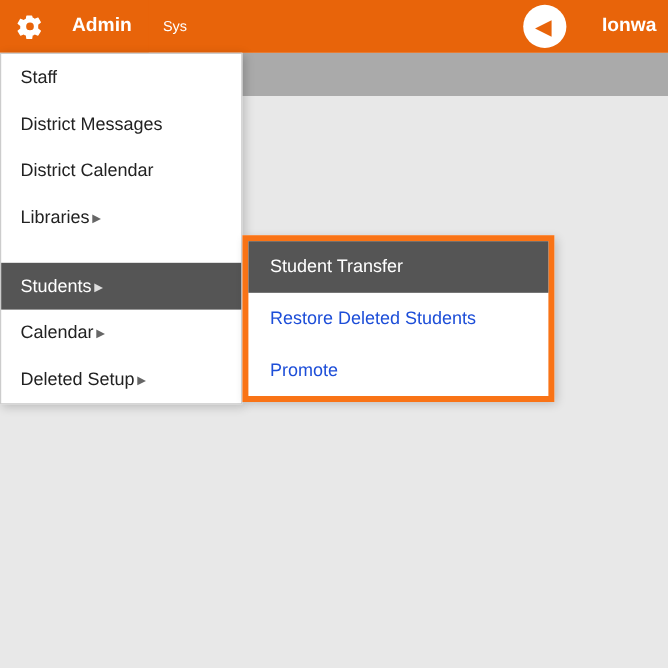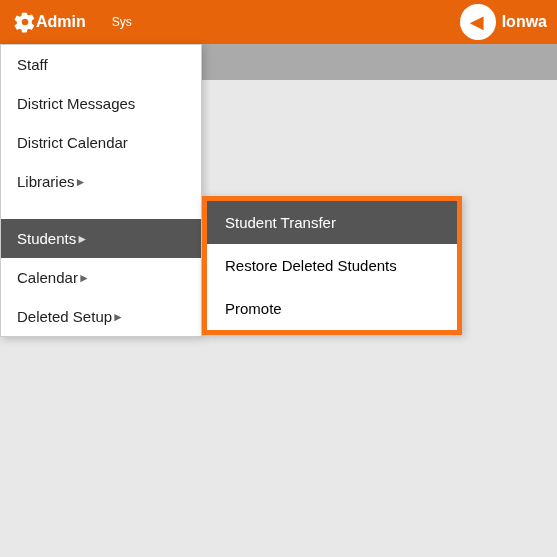--- a/index.html
+++ b/index.html
@@ -27,21 +27,21 @@
       position: relative;
       z-index: 100;
     }
 
     .top-bar-admin {
       display: flex;
       align-items: center;
       background: #e8640a;
       padding: 0 14px;
       height: 100%;
-      gap: 0;
+      gap: 24px;
     }
 
     .gear-icon {
       width: 22px;
       height: 22px;
       display: flex;
       align-items: center;
       justify-content: center;
     }
 
@@ -87,20 +87,21 @@
     .back-arrow {
       font-size: 18px;
       color: #e8640a;
       margin-left: -2px;
     }
 
     .ionwa-text {
       color: #fff;
       font-size: 16px;
       font-weight: bold;
+      margin-left: 24px;
     }
 
     
     .main-area {
       width: 100%;
       height: calc(557px - 44px);
       background: #e8e8e8;
       position: relative;
     }
 
@@ -159,21 +160,21 @@
       width: 260px;
       background: #fff;
       border: 5px solid #f97316;
       box-shadow: 2px 2px 8px rgba(0,0,0,0.2);
       z-index: 300;
     }
 
     .submenu-item {
       padding: 13px 18px;
       font-size: 15px;
-      color: #000000;
+      color: #1d4ed8;
       cursor: pointer;
       display: flex;
       align-items: center;
     }
 
     .submenu-item.active {
       background: #555;
       color: #fff;
     }
   </style>

